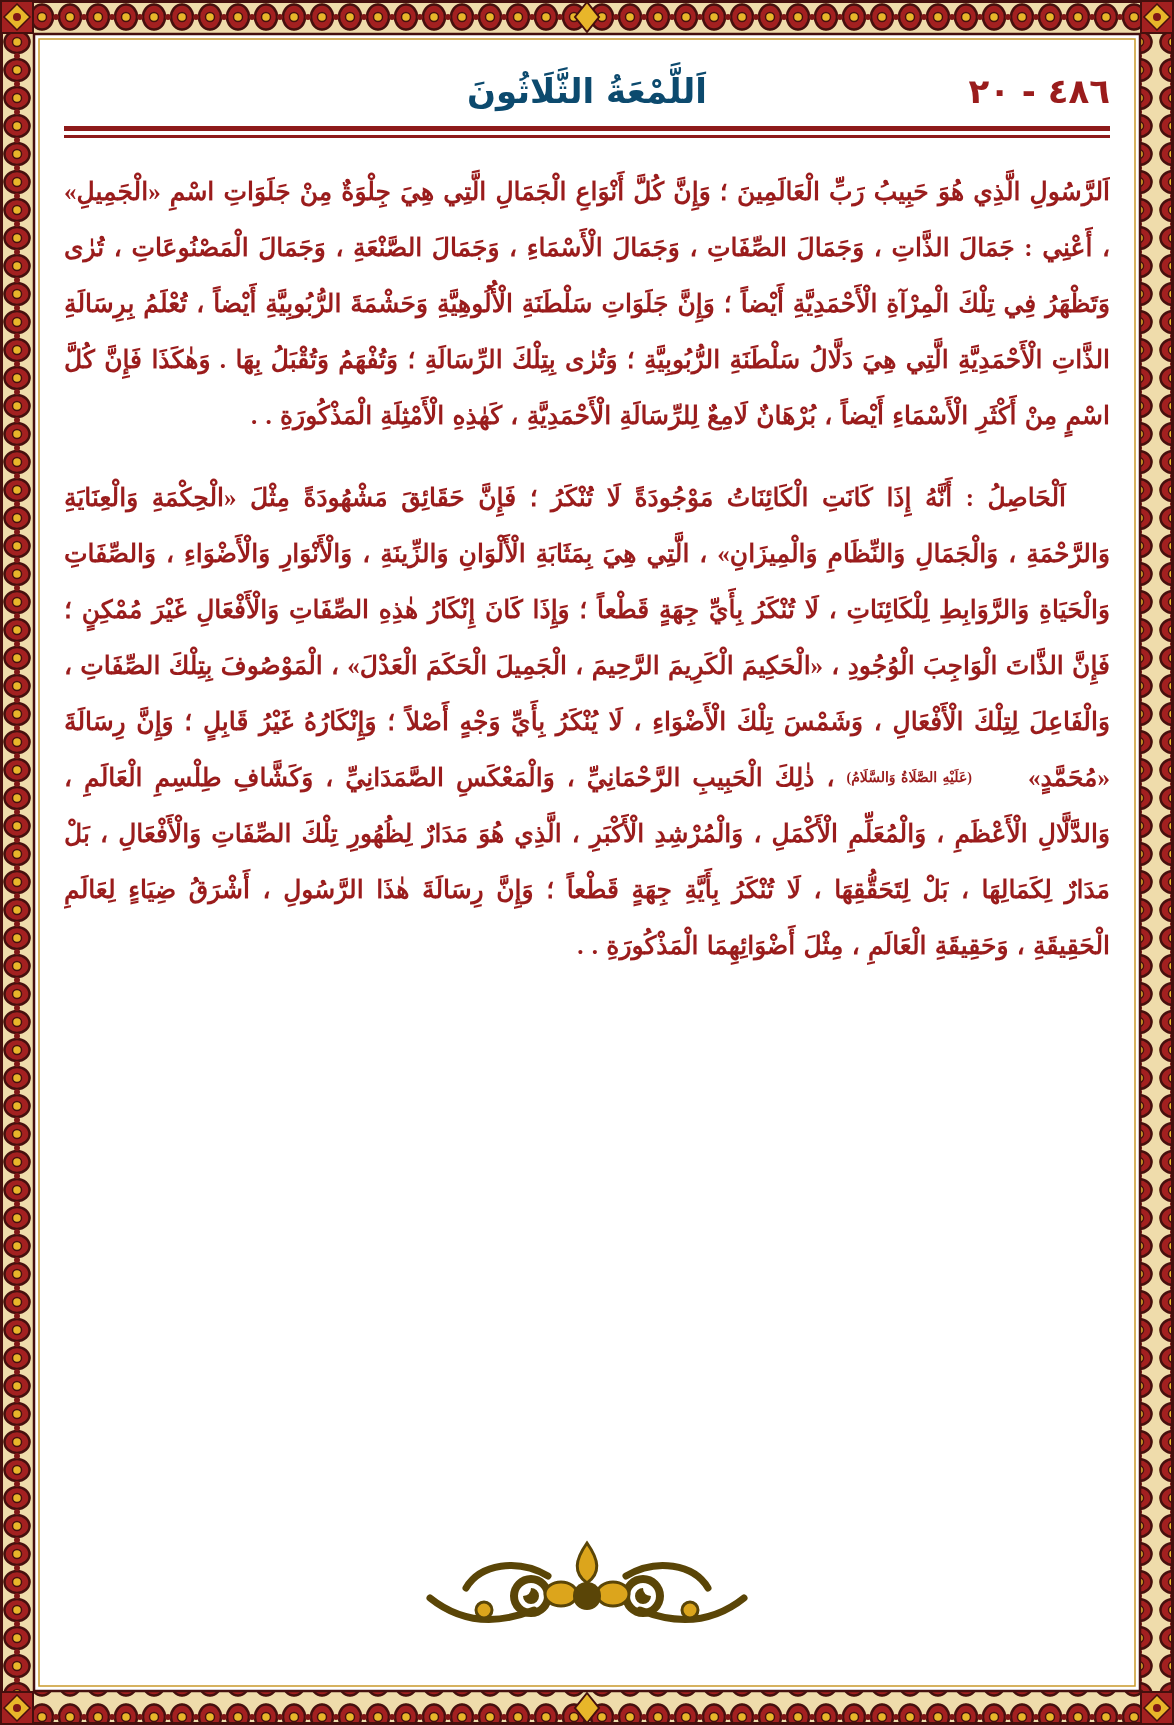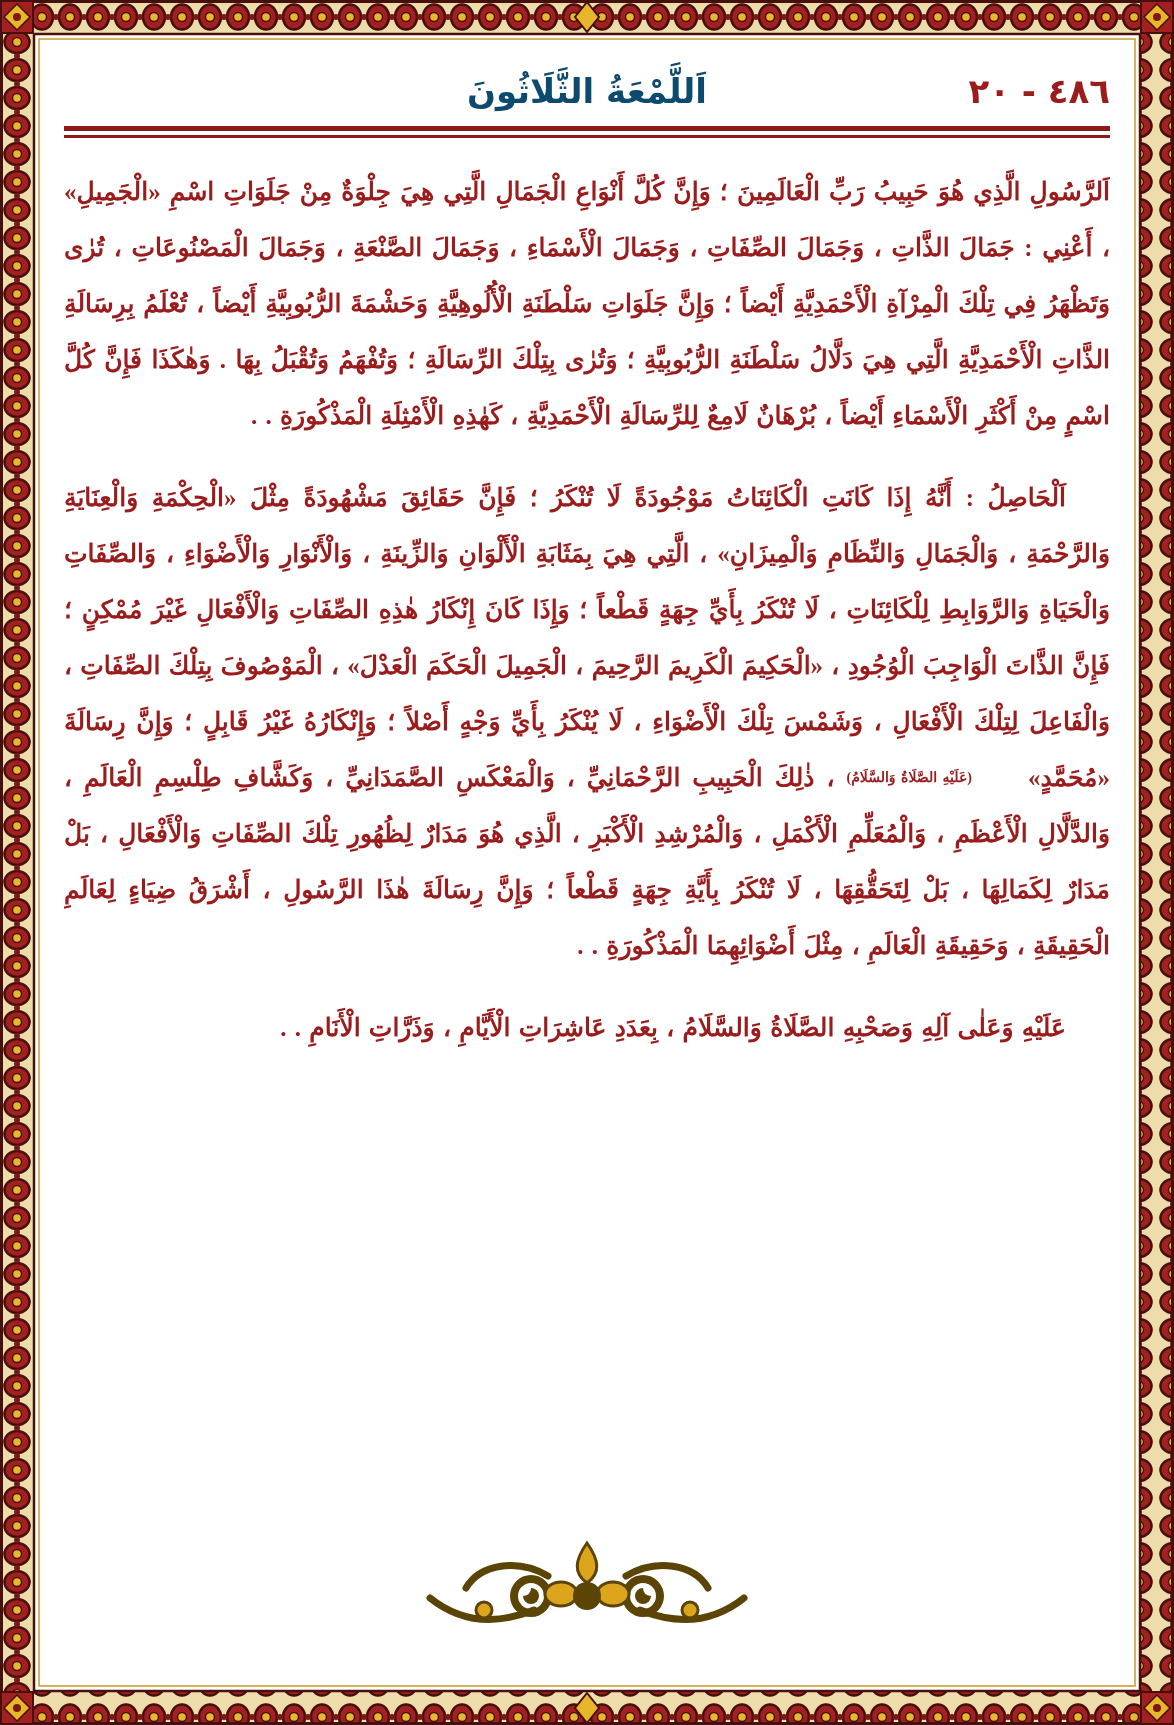--- a/index.html
+++ b/index.html
@@ -126,21 +126,20 @@
 
     <main class="body">
       <p class="para">اَلرَّسُولِ الَّذِي هُوَ حَبِيبُ رَبِّ الْعَالَمِينَ ؛ وَإِنَّ كُلَّ أَنْوَاعِ الْجَمَالِ الَّتِي هِيَ جِلْوَةٌ مِنْ جَلَوَاتِ اسْمِ «الْجَمِيلِ» ، أَعْنِي : جَمَالَ الذَّاتِ ، وَجَمَالَ الصِّفَاتِ ، وَجَمَالَ الْأَسْمَاءِ ، وَجَمَالَ الصَّنْعَةِ ، وَجَمَالَ الْمَصْنُوعَاتِ ، تُرٰى وَتَظْهَرُ فِي تِلْكَ الْمِرْآةِ الْأَحْمَدِيَّةِ أَيْضاً ؛ وَإِنَّ جَلَوَاتِ سَلْطَنَةِ الْأُلُوهِيَّةِ وَحَشْمَةَ الرُّبُوبِيَّةِ أَيْضاً ، تُعْلَمُ بِرِسَالَةِ الذَّاتِ الْأَحْمَدِيَّةِ الَّتِي هِيَ دَلَّالُ سَلْطَنَةِ الرُّبُوبِيَّةِ ؛ وَتُرٰى بِتِلْكَ الرِّسَالَةِ ؛ وَتُفْهَمُ وَتُقْبَلُ بِهَا . وَهٰكَذَا فَإِنَّ كُلَّ اسْمٍ مِنْ أَكْثَرِ الْأَسْمَاءِ أَيْضاً ، بُرْهَانٌ لَامِعٌ لِلرِّسَالَةِ الْأَحْمَدِيَّةِ ، كَهٰذِهِ الْأَمْثِلَةِ الْمَذْكُورَةِ . .</p>
 
       <p class="para indent">
         <span>اَلْحَاصِلُ : أَنَّهُ إِذَا كَانَتِ الْكَائِنَاتُ مَوْجُودَةً لَا تُنْكَرُ ؛ فَإِنَّ حَقَائِقَ مَشْهُودَةً مِثْلَ «الْحِكْمَةِ وَالْعِنَايَةِ وَالرَّحْمَةِ ، وَالْجَمَالِ وَالنِّظَامِ وَالْمِيزَانِ» ، الَّتِي هِيَ بِمَثَابَةِ الْأَلْوَانِ وَالزِّينَةِ ، وَالْأَنْوَارِ وَالْأَضْوَاءِ ، وَالصِّفَاتِ وَالْحَيَاةِ وَالرَّوَابِطِ لِلْكَائِنَاتِ ، لَا تُنْكَرُ بِأَيِّ جِهَةٍ قَطْعاً ؛ وَإِذَا كَانَ إِنْكَارُ هٰذِهِ الصِّفَاتِ وَالْأَفْعَالِ غَيْرَ مُمْكِنٍ ؛ فَإِنَّ الذَّاتَ الْوَاجِبَ الْوُجُودِ ، «الْحَكِيمَ الْكَرِيمَ الرَّحِيمَ ، الْجَمِيلَ الْحَكَمَ الْعَدْلَ» ، الْمَوْصُوفَ بِتِلْكَ الصِّفَاتِ ، وَالْفَاعِلَ لِتِلْكَ الْأَفْعَالِ ، وَشَمْسَ تِلْكَ الْأَضْوَاءِ ، لَا يُنْكَرُ بِأَيِّ وَجْهٍ أَصْلاً ؛ وَإِنْكَارُهُ غَيْرُ قَابِلٍ ؛ وَإِنَّ رِسَالَةَ «مُحَمَّدٍ»</span>
         <span class="honorific">(عَلَيْهِ الصَّلَاةُ وَالسَّلَامُ)</span>
         <span>، ذٰلِكَ الْحَبِيبِ الرَّحْمَانِيِّ ، وَالْمَعْكَسِ الصَّمَدَانِيِّ ، وَكَشَّافِ طِلْسِمِ الْعَالَمِ ، وَالدَّلَّالِ الْأَعْظَمِ ، وَالْمُعَلِّمِ الْأَكْمَلِ ، وَالْمُرْشِدِ الْأَكْبَرِ ، الَّذِي هُوَ مَدَارٌ لِظُهُورِ تِلْكَ الصِّفَاتِ وَالْأَفْعَالِ ، بَلْ مَدَارٌ لِكَمَالِهَا ، بَلْ لِتَحَقُّقِهَا ، لَا تُنْكَرُ بِأَيَّةِ جِهَةٍ قَطْعاً ؛ وَإِنَّ رِسَالَةَ هٰذَا الرَّسُولِ ، أَشْرَقُ ضِيَاءٍ لِعَالَمِ الْحَقِيقَةِ ، وَحَقِيقَةِ الْعَالَمِ ، مِثْلَ أَضْوَائِهِمَا الْمَذْكُورَةِ . .</span>
       </p>
 
-      <p class="para indent">عَلَيْهِ وَعَلٰى آلِهِ وَصَحْبِهِ الصَّلَاةُ وَالسَّلَامُ ، بِعَدَدِ عَاشِرَاتِ الْأَيَّامِ ، وَذَرَّاتِ الْأَنَامِ . .</p>
     </main>
 
     <div class="ornament">
 
       <svg width="330" height="95" viewBox="0 0 330 95" aria-hidden="true">
         <g fill="none" stroke="#5a4507" stroke-linecap="round">
           <path d="M8,60 C38,84 72,88 112,72" stroke-width="7"></path>
           <path d="M322,60 C292,84 258,88 218,72" stroke-width="7"></path>
           <path d="M126,38 C96,20 58,26 44,50" stroke-width="7"></path>
           <path d="M204,38 C234,20 272,26 286,50" stroke-width="7"></path>

